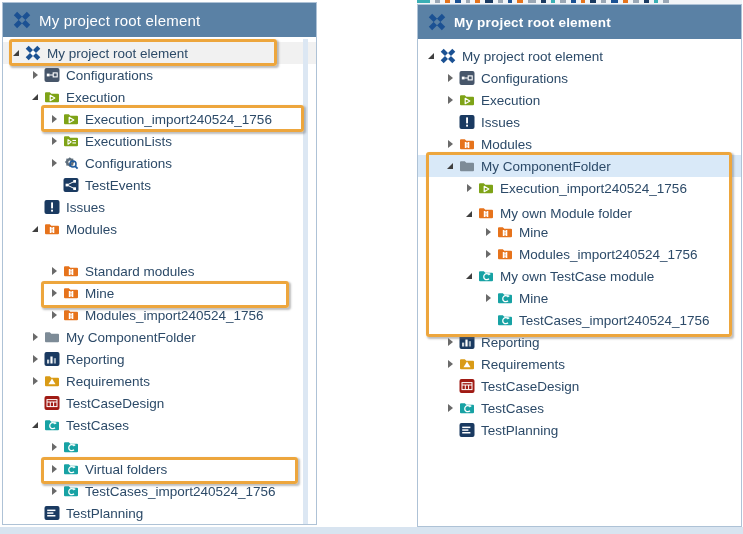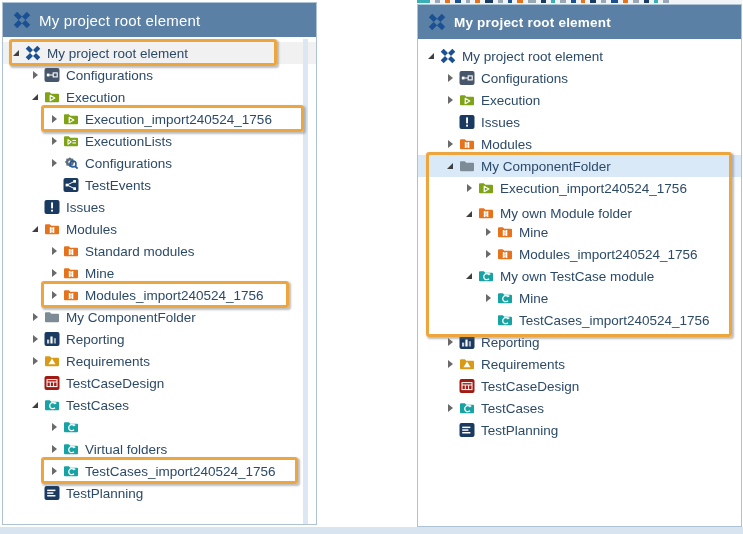--- a/index.html
+++ b/index.html
@@ -182,21 +182,21 @@
           <svg viewBox="0 0 16 16" width="16" height="16">
             <path d="M1 4.2 Q1 3.2 2 3.2 L5.8 3.2 L7.3 4.8 L14 4.8 Q15 4.8 15 5.8 L15 12.2 Q15 13.2 14 13.2 L2 13.2 Q1 13.2 1 12.2 Z" fill="#E6731C"></path>
             <rect x="5.8" y="6" width="1.7" height="6" fill="#fff"></rect>
             <rect x="8.6" y="6" width="1.7" height="6" fill="#fff"></rect>
             <rect x="7.3" y="7.1" width="1.5" height="1.3" fill="#fff"></rect>
             <rect x="7.3" y="9.5" width="1.5" height="1.3" fill="#fff"></rect>
           </svg>
         </span>
         <span>Modules</span>
       </div>
-      <div class="row" style="padding-left: 44px;">
+      <div class="row" style="padding-left: 44px; margin-top: 20px;">
         <span class="tw col"></span>
         <span class="nicon">
           <svg viewBox="0 0 16 16" width="16" height="16">
             <path d="M1 4.2 Q1 3.2 2 3.2 L5.8 3.2 L7.3 4.8 L14 4.8 Q15 4.8 15 5.8 L15 12.2 Q15 13.2 14 13.2 L2 13.2 Q1 13.2 1 12.2 Z" fill="#E6731C"></path>
             <rect x="5.8" y="6" width="1.7" height="6" fill="#fff"></rect>
             <rect x="8.6" y="6" width="1.7" height="6" fill="#fff"></rect>
             <rect x="7.3" y="7.1" width="1.5" height="1.3" fill="#fff"></rect>
             <rect x="7.3" y="9.5" width="1.5" height="1.3" fill="#fff"></rect>
           </svg>
         </span>

